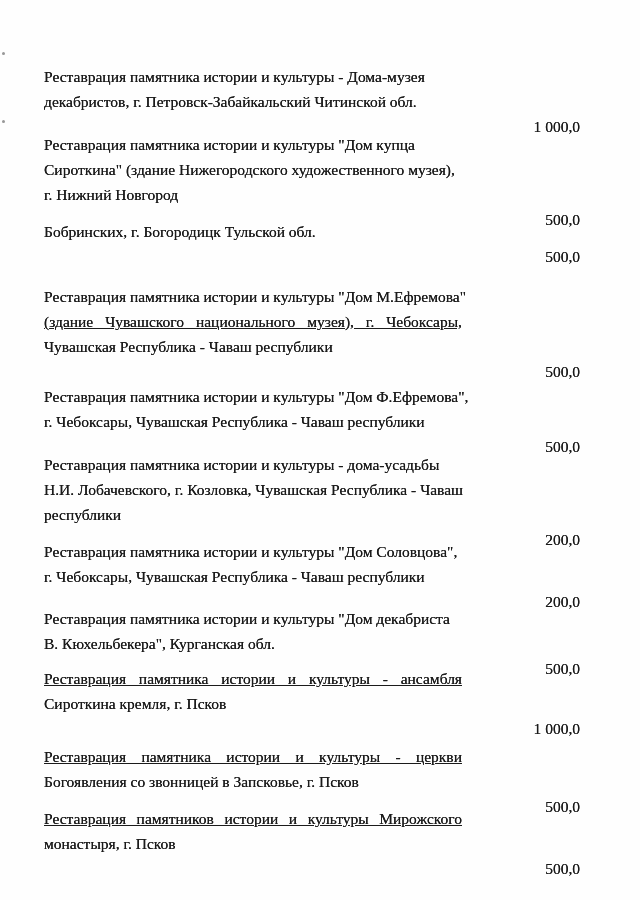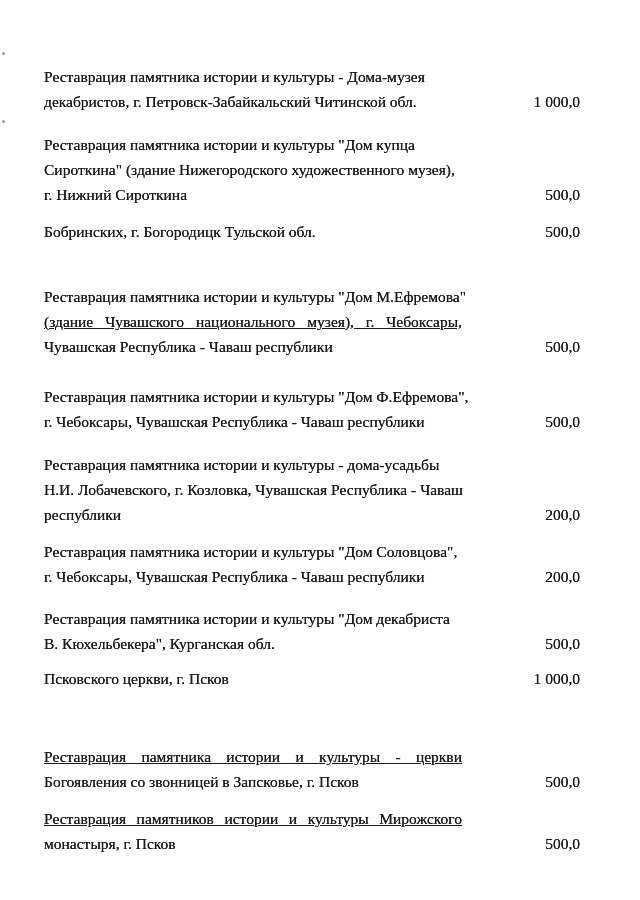--- a/index.html
+++ b/index.html
@@ -41,20 +41,21 @@
     width: 418px;
     text-align: justify;
     text-align-last: justify;
     text-decoration: underline;
   }
   .lastline {
     display: flex;
     align-items: flex-start;
     line-height: 25px;
     text-shadow: 0 0 0.4px currentColor;
+    flex-direction: column;
   }
   .lastline .line-text { white-space: nowrap; }
   .lastline .amount {
     margin-left: auto;
     text-align: right;
     padding-left: 10px;
   }
   
   .speck {
     position: absolute;
@@ -76,21 +77,21 @@
     <div class="lastline">
       <span class="line-text">декабристов, г. Петровск-Забайкальский Читинской обл.</span>
       <span class="amount">1 000,0</span>
     </div>
   </div>
 
   <div class="item" style="top:132px">
     <div class="line">Реставрация памятника истории и культуры "Дом купца</div>
     <div class="line">Сироткина" (здание Нижегородского художественного музея),</div>
     <div class="lastline">
-      <span class="line-text">г. Нижний Сироткина</span>
+      <span class="line-text">г. Нижний Новгород</span>
       <span class="amount">500,0</span>
     </div>
   </div>
 
   <div class="item" style="top:219px">
     <div class="lastline">
       <span class="line-text">Бобринских, г. Богородицк Тульской обл.</span>
       <span class="amount">500,0</span>
     </div>
   </div>
@@ -131,22 +132,23 @@
 
   <div class="item" style="top:606px">
     <div class="line">Реставрация памятника истории и культуры "Дом декабриста</div>
     <div class="lastline">
       <span class="line-text">В. Кюхельбекера", Курганская обл.</span>
       <span class="amount">500,0</span>
     </div>
   </div>
 
   <div class="item" style="top:666px">
+    <div class="line justify">Реставрация памятника истории и культуры - ансамбля</div>
     <div class="lastline">
-      <span class="line-text">Псковского церкви, г. Псков</span>
+      <span class="line-text">Сироткина кремля, г. Псков</span>
       <span class="amount">1 000,0</span>
     </div>
   </div>
 
   <div class="item" style="top:744px">
     <div class="line justify">Реставрация памятника истории и культуры - церкви</div>
     <div class="lastline">
       <span class="line-text">Богоявления со звонницей в Запсковье, г. Псков</span>
       <span class="amount">500,0</span>
     </div>

